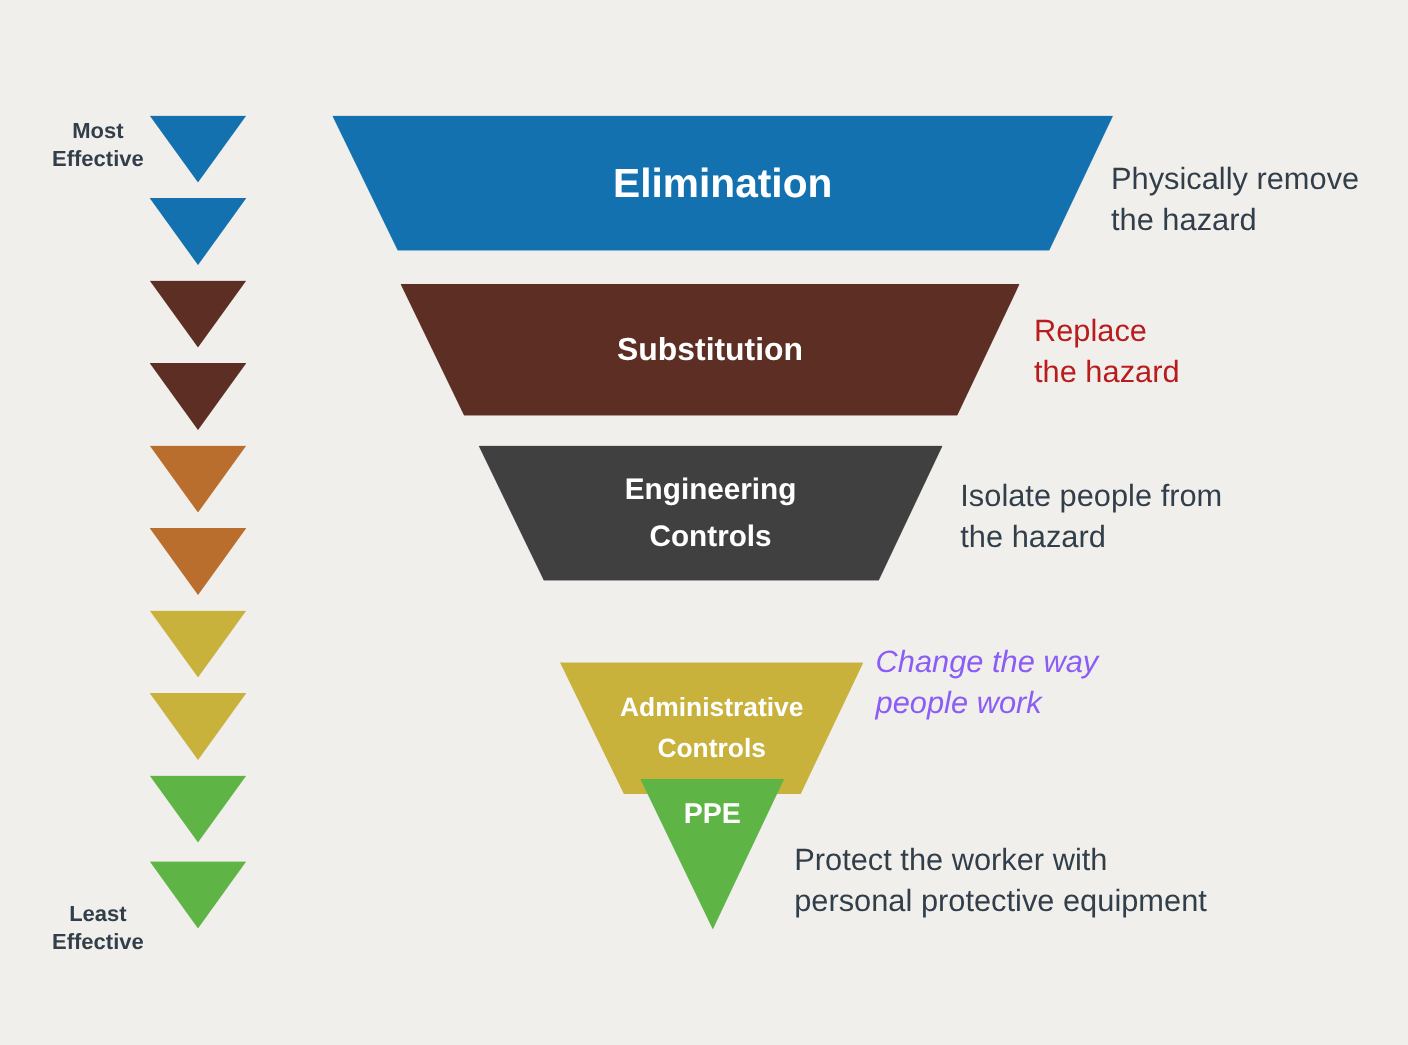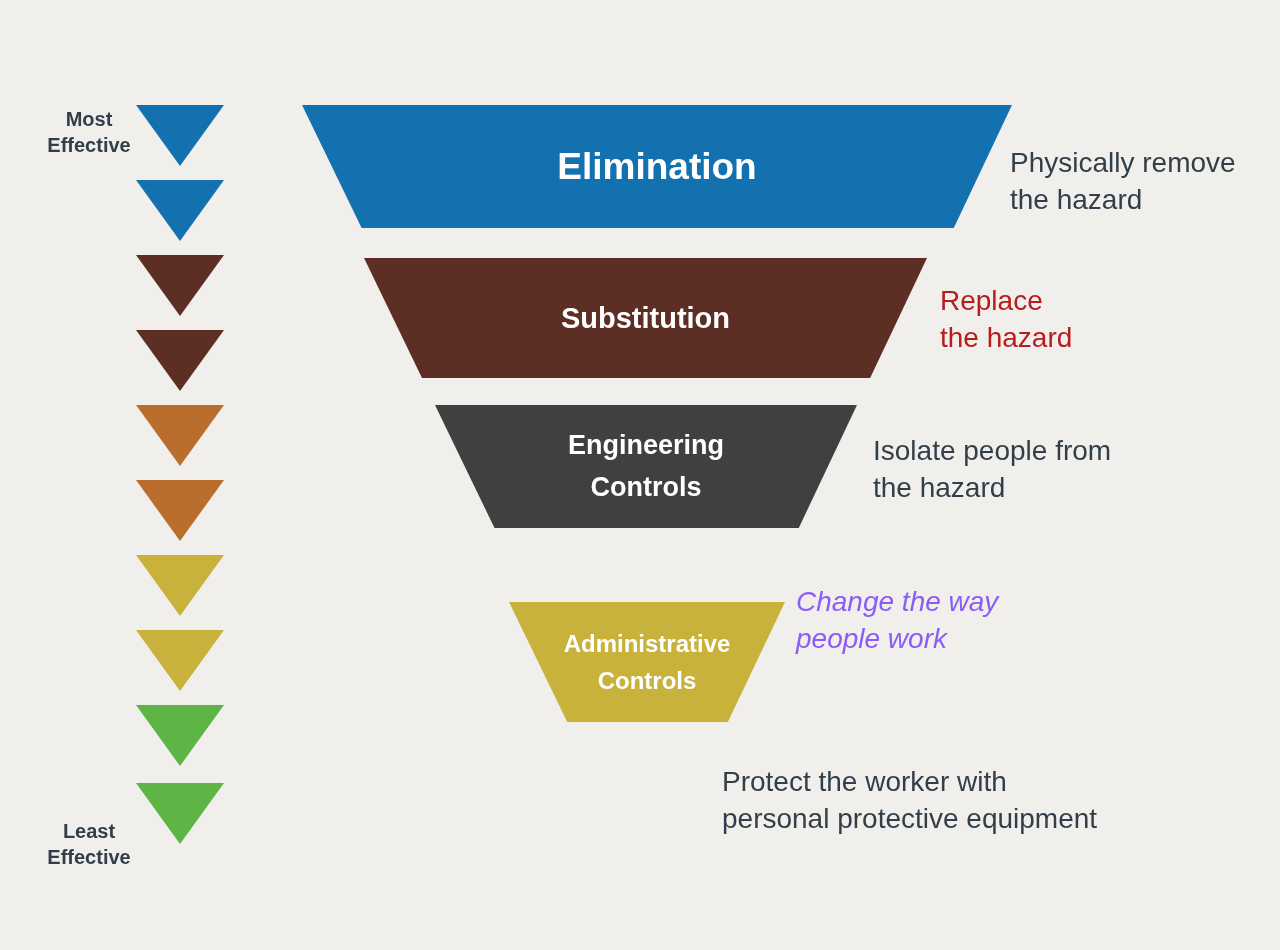--- a/index.html
+++ b/index.html
@@ -130,20 +130,23 @@
     <span>Substitution</span>
   </div>
   <div class="layer layer-3" style="background: #404040;">
     <span>Engineering
 Controls</span>
   </div>
   <div class="layer layer-4" style="background: rgb(200, 178, 60);">
     <span>Administrative
 Controls</span>
   </div>
+  <div class="layer layer-5" style="background: rgb(94, 181, 70);">
+    <span>PPE</span>
+  </div>
 
   <div class="note note-1" style="color: rgb(50, 63, 74);">Physically remove
 the hazard</div>
   <div class="note note-2" style="color: #b91c1c;">Replace
 the hazard</div>
   <div class="note note-3" style="color: rgb(50, 63, 74);">Isolate people from
 the hazard</div>
   <div class="note note-4" style="color: #8b5cf6; font-style: italic;">Change the way
 people work</div>
   <div class="note note-5" style="color: rgb(50, 63, 74);">Protect the worker with

